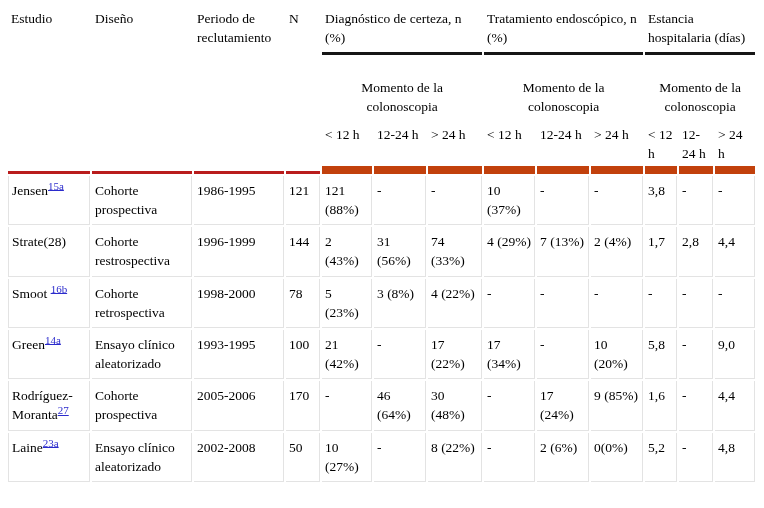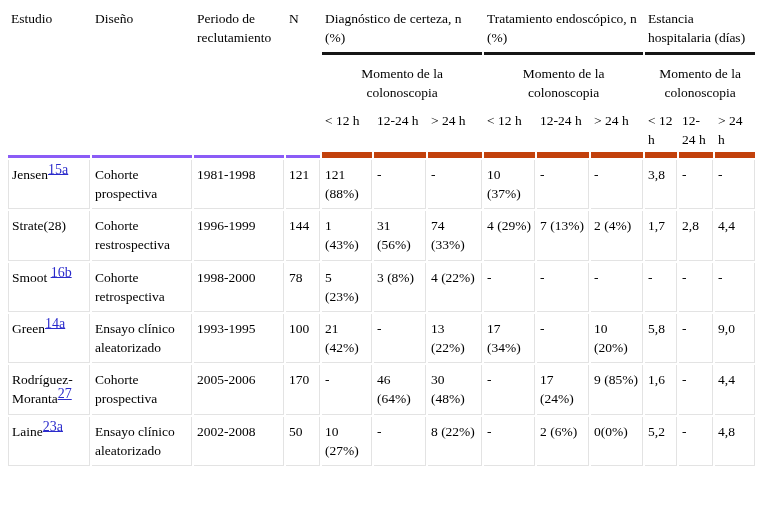--- a/index.html
+++ b/index.html
@@ -21,46 +21,46 @@
   }
   th, td {
     vertical-align: top;
     text-align: left;
     font-weight: normal;
     padding: 3px 3px 3px 3px;
     overflow: hidden;
   }
   
   thead th.base {
-    border-bottom: 3px solid #8b5cf6;
+    border-bottom: 3px solid #b91c1c;
     padding-top: 4px;
   }
   thead th.group {
     text-align: left;
     padding-top: 4px;
   }
   thead th.momento {
     text-align: center;
     border-top: 3px solid #161616;
-    padding-top: 9px;
+    padding-top: 23px;
     height: 48px;
   }
   thead th.sub {
-    border-bottom: 6px solid #c2410c;
+    border-bottom: 8px solid #c2410c;
     height: 42px;
     margin-top: 26px;
   }
   
   tbody td {
     border-right: 1px solid #e3e3e3;
     border-bottom: 1px solid #e3e3e3;
     padding: 5px 3px 5px 3px;
   }
   tbody td:first-child { border-left: 1px solid #e3e3e3; }
-  sup { line-height: 0; font-size: 14px; }
+  sup { line-height: 0; font-size: 11px; }
   a.ref {
     color: #2b2bcc;
     text-decoration: underline;
     cursor: pointer;
   }
 </style>
 </head>
 <body>
 
 <table class="studies">
@@ -103,38 +103,38 @@
       <th class="sub">&gt; 24 h</th>
       <th class="sub">&lt; 12 h</th>
       <th class="sub">12-24 h</th>
       <th class="sub">&gt; 24 h</th>
     </tr>
   </thead>
   <tbody>
       <tr>
         <td><span>Jensen</span><sup><a class="ref" href="#">15a</a></sup></td>
         <td>Cohorte prospectiva</td>
-        <td>1981-1998</td>
+        <td>1986-1995</td>
         <td>121</td>
         <td>121 (88%)</td>
         <td>-</td>
         <td>-</td>
         <td>10 (37%)</td>
         <td>-</td>
         <td>-</td>
         <td>3,8</td>
         <td>-</td>
         <td>-</td>
       </tr>
       <tr>
         <td><span>Strate(28)</span></td>
         <td>Cohorte restrospectiva</td>
         <td>1996-1999</td>
         <td>144</td>
-        <td>1 (43%)</td>
+        <td>2 (43%)</td>
         <td>31 (56%)</td>
         <td>74 (33%)</td>
         <td>4 (29%)</td>
         <td>7 (13%)</td>
         <td>2 (4%)</td>
         <td>1,7</td>
         <td>2,8</td>
         <td>4,4</td>
       </tr>
       <tr>
@@ -152,21 +152,21 @@
         <td>-</td>
         <td>-</td>
       </tr>
       <tr>
         <td><span>Green</span><sup><a class="ref" href="#">14a</a></sup></td>
         <td>Ensayo clínico aleatorizado</td>
         <td>1993-1995</td>
         <td>100</td>
         <td>21 (42%)</td>
         <td>-</td>
-        <td>13 (22%)</td>
+        <td>17 (22%)</td>
         <td>17 (34%)</td>
         <td>-</td>
         <td>10 (20%)</td>
         <td>5,8</td>
         <td>-</td>
         <td>9,0</td>
       </tr>
       <tr>
         <td><span>Rodríguez-Moranta</span><sup><a class="ref" href="#">27</a></sup></td>
         <td>Cohorte prospectiva</td>

